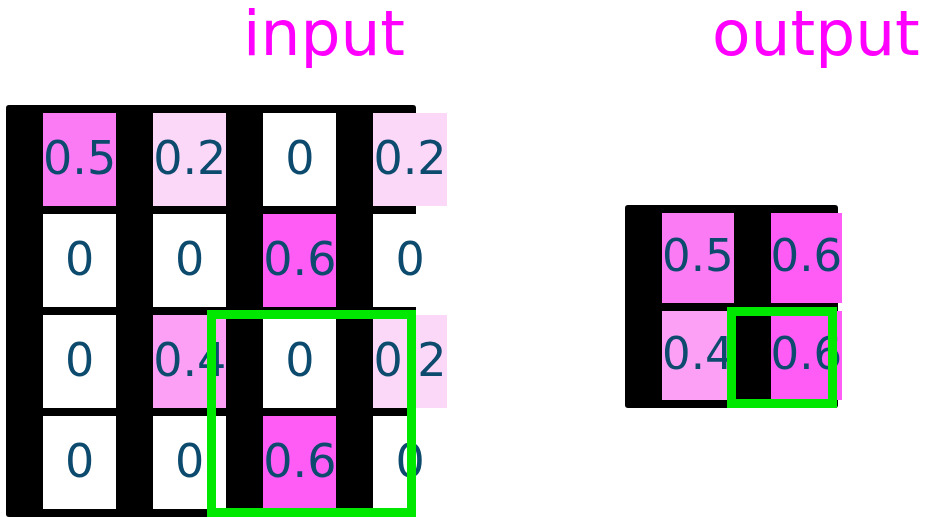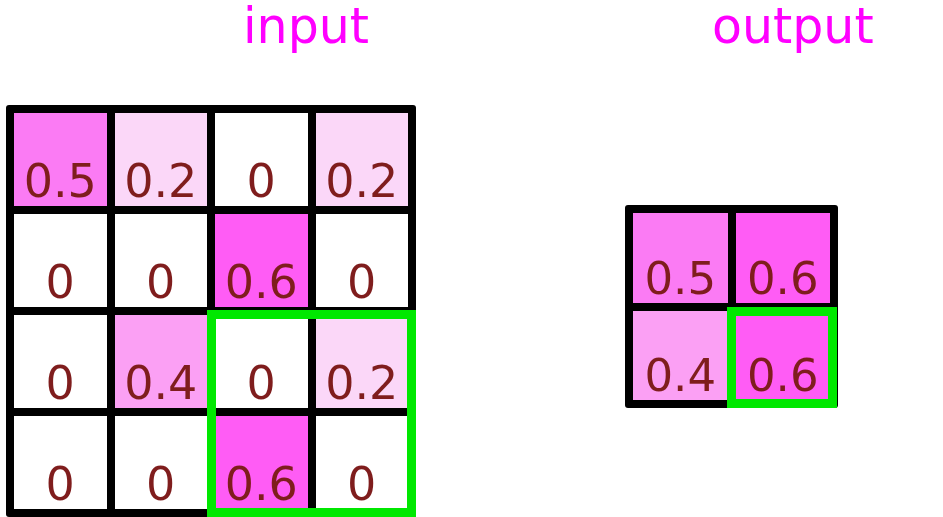--- a/index.html
+++ b/index.html
@@ -11,47 +11,48 @@
     width: 943px;
     height: 517px;
     position: relative;
     overflow: hidden;
     font-family: "DejaVu Sans", sans-serif;
   }
 
   
   .title {
     position: absolute;
-    font-size: 49px;
+    font-size: 63px;
     line-height: 1;
     color: #ff00ff;
     white-space: nowrap;
     letter-spacing: 0px;
   }
   #title-input  { left: 243px; top: 2px; }
   #title-output { left: 712px; top: 2px; }
 
   
   .grid {
     position: absolute;
     background: #000000;
     display: grid;
     box-sizing: border-box;
   }
 
   .cell {
     position: relative;
     background: #ffffff;
     display: flex;
-    align-items: flex-end;
+    align-items: center;
     justify-content: center;
     box-sizing: border-box;
-    color: #7f1d1d;
+    color: #0c4a6e;
     font-size: 46px;
     line-height: 1;
+    margin-left: 29px;
   }
   .cell .val {
     display: block;
     transform: translateY(-2px);
   }
 
   
   #input-grid {
     left: 6px;
     top: 105px;

